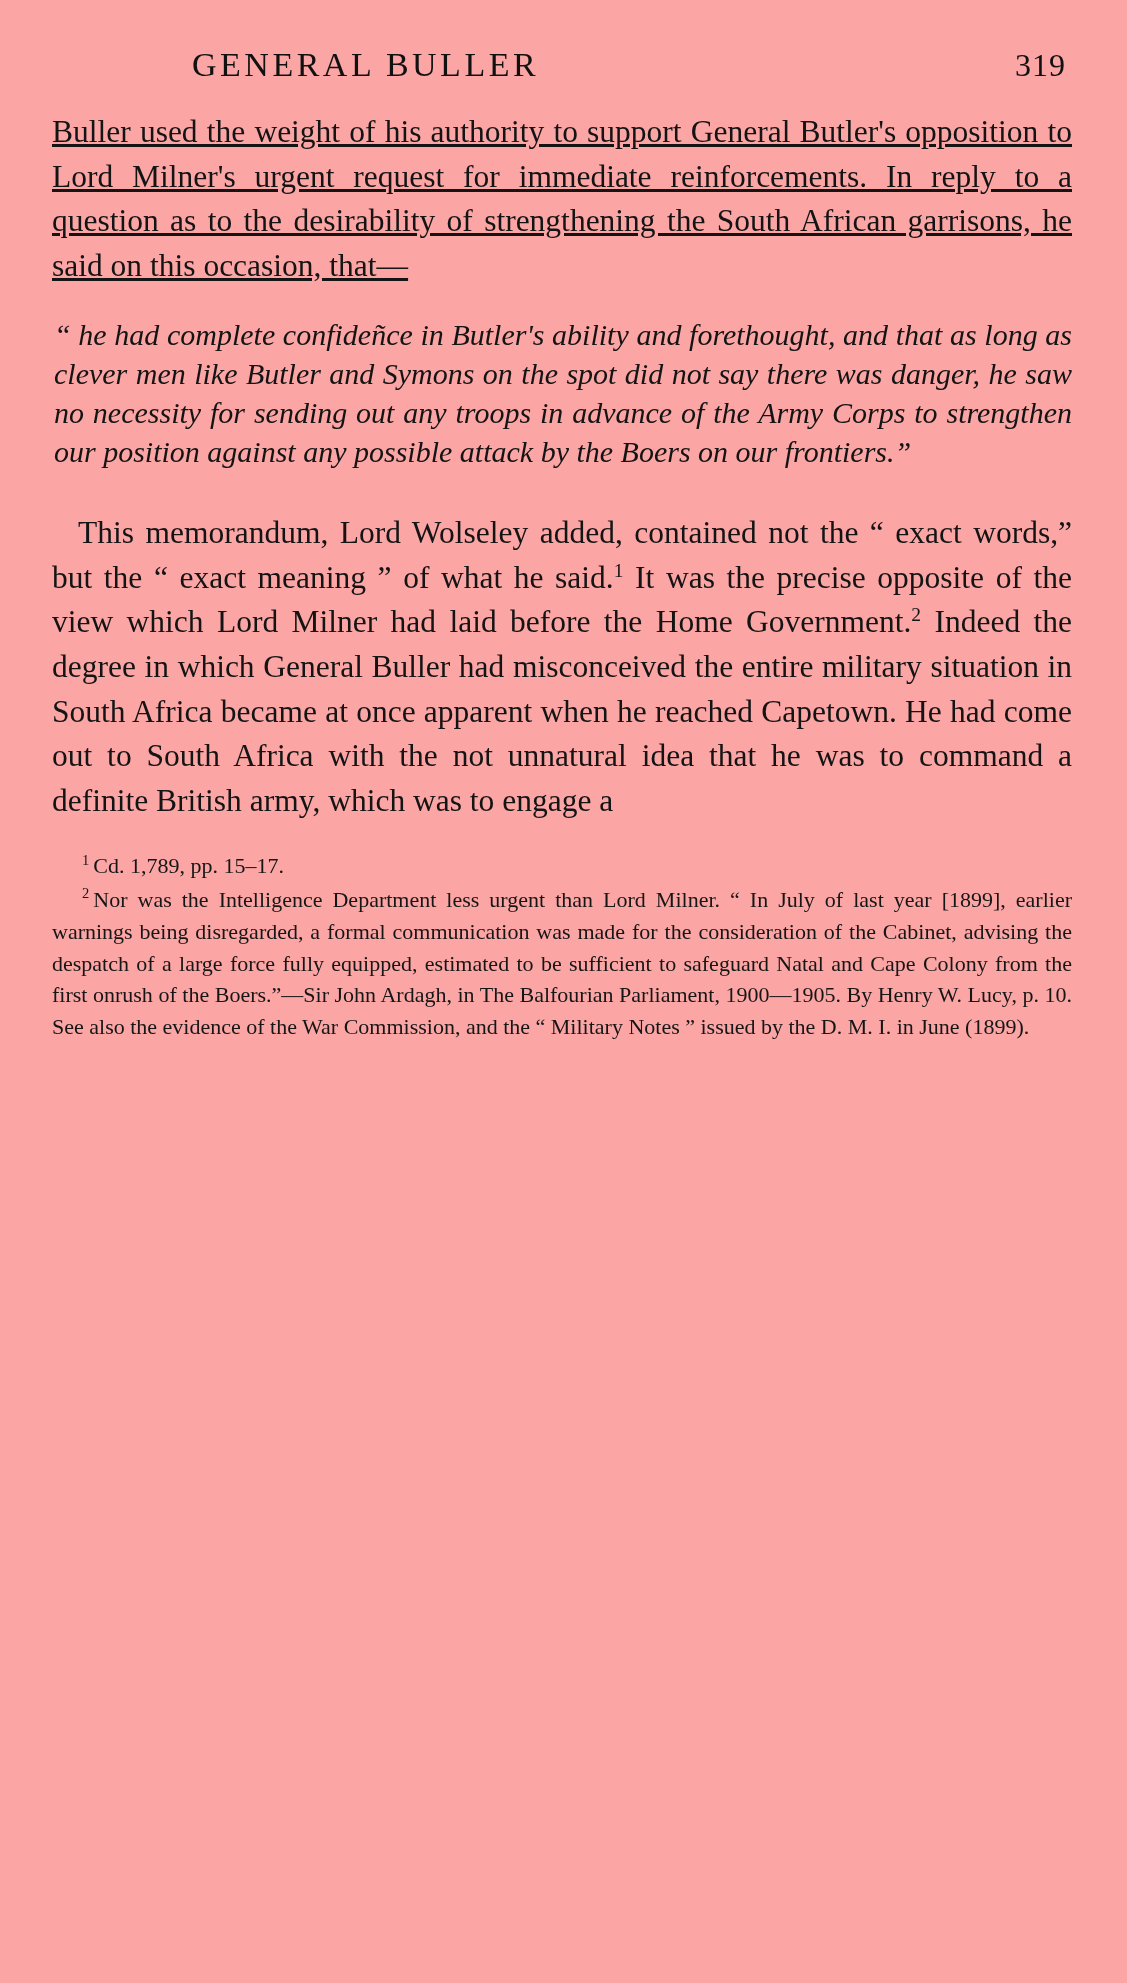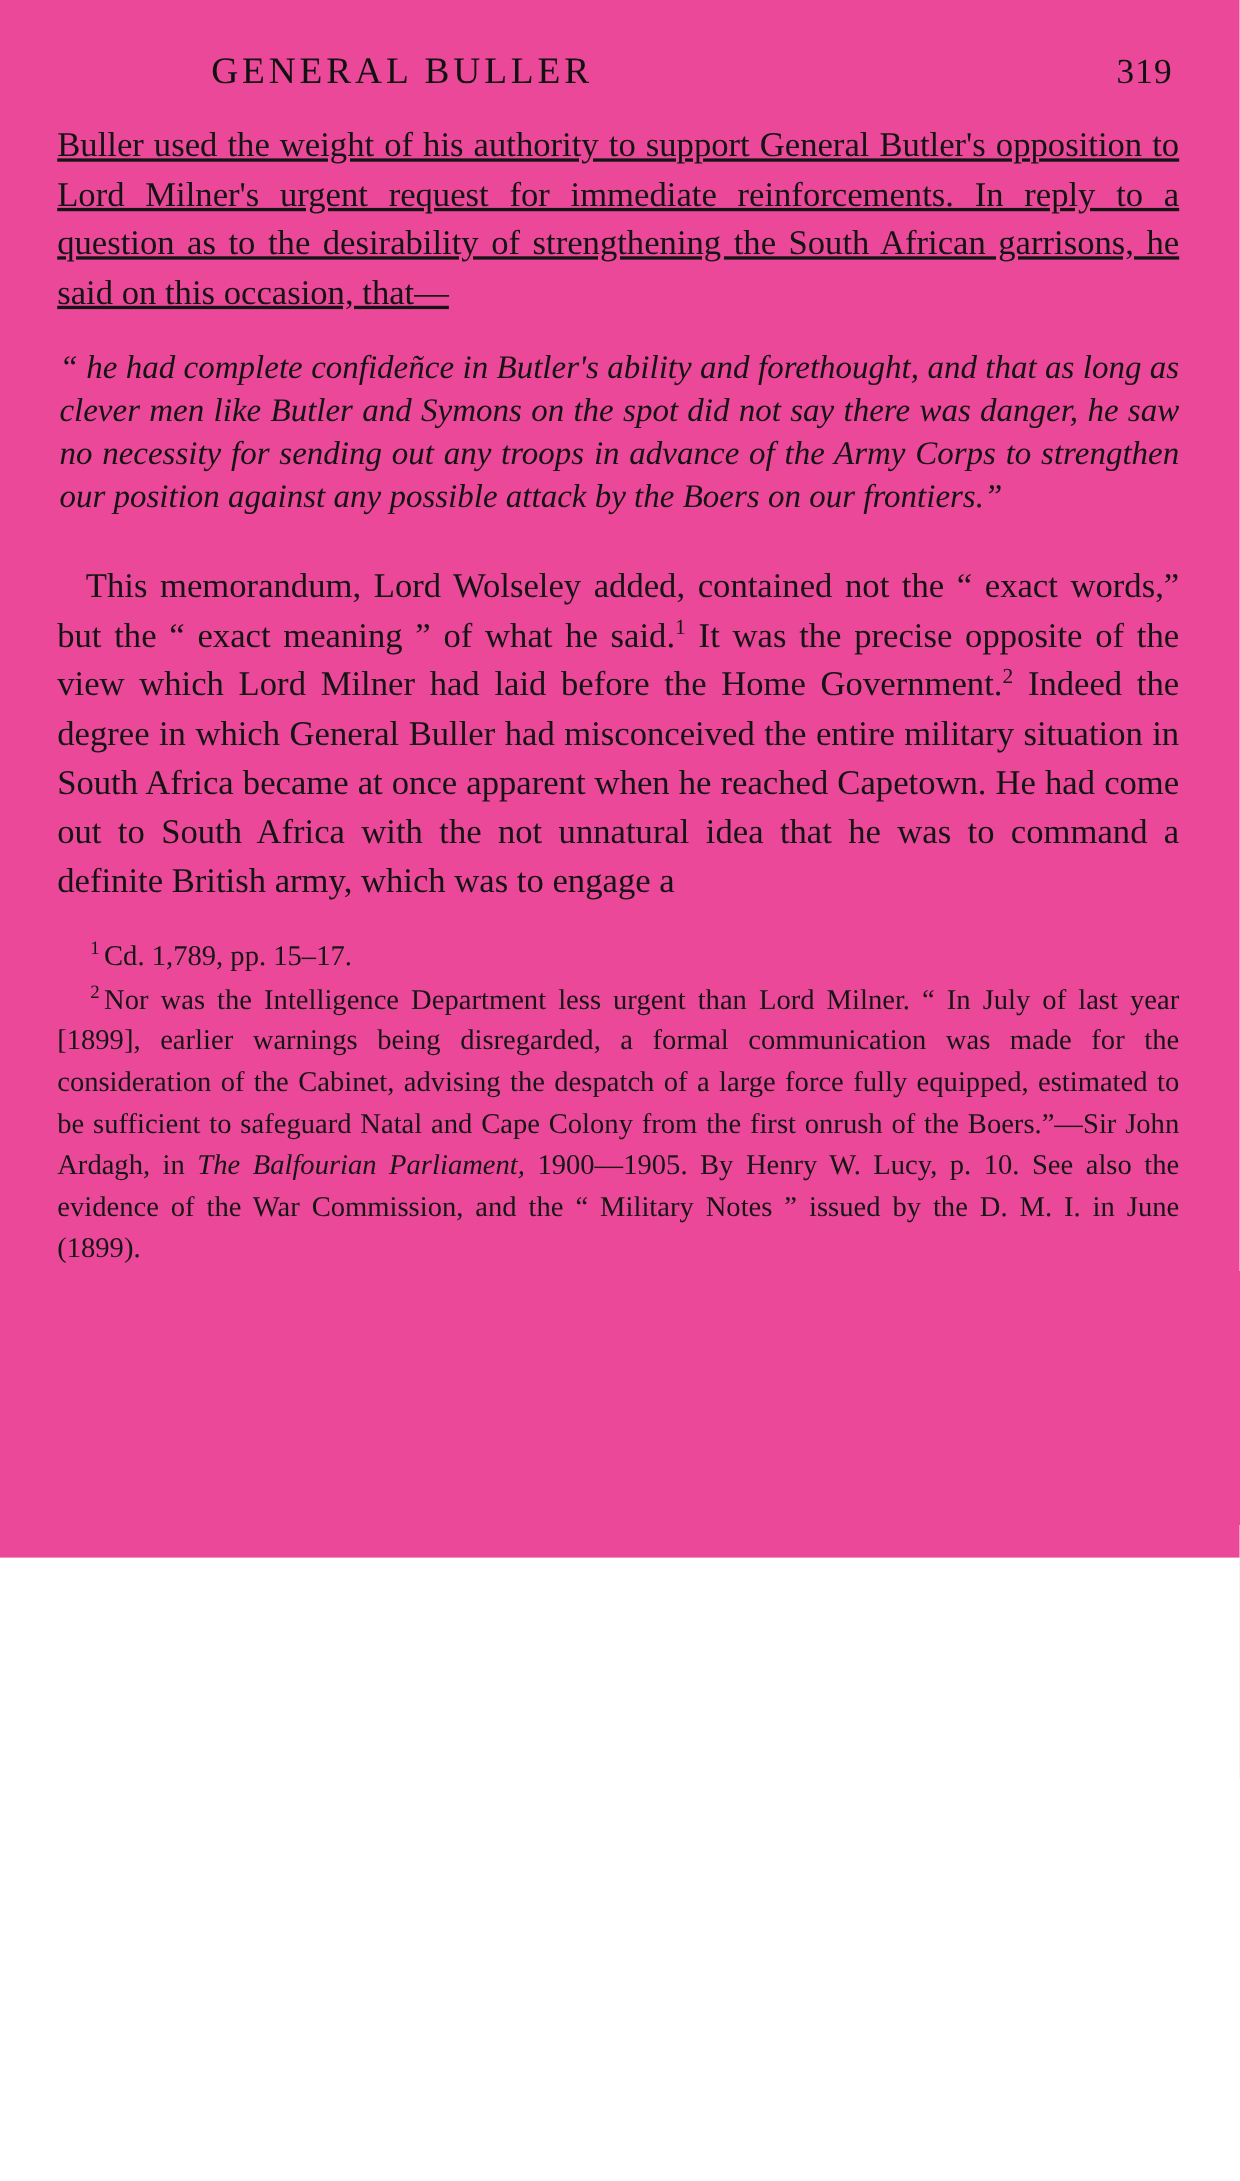--- a/index.html
+++ b/index.html
@@ -12,22 +12,22 @@
     height: 1983px;
     font-family: "Liberation Serif", serif;
     color: #1a1a1a;
     position: relative;
     overflow: hidden;
   }
   .page {
     position: absolute;
     left: 0; top: 0;
     width: 1127px;
-    height: 1416px;
-    background: #ec4899;
+    height: 1983px;
+    background: #fca5a5;
   }
   .page-inner {
     position: absolute;
     left: 52px;
     top: 46px;
     width: 1020px;
   }
 
   
   .running-head {
@@ -83,37 +83,36 @@
 
   .sup {
     font-size: 0.62em;
     vertical-align: super;
     line-height: 0;
   }
 
   
   .footnotes {
     margin-top: 22px;
-    font-size: 26px;
+    font-size: 22px;
     line-height: 1.45;
     color: #161616;
   }
   .fn {
     text-align: justify;
     margin: 0 0 2px 0;
     text-indent: 30px;
   }
   .fn .fn-mark {
     font-size: 0.66em;
     vertical-align: super;
     line-height: 0;
     margin-right: 4px;
   }
   .fn .ital {
-    font-style: italic;
   }
 </style>
 </head>
 <body>
 
 <div class="page">
   <div class="page-inner">
 
     <div class="running-head">
       <span class="head-title">GENERAL BULLER</span>

